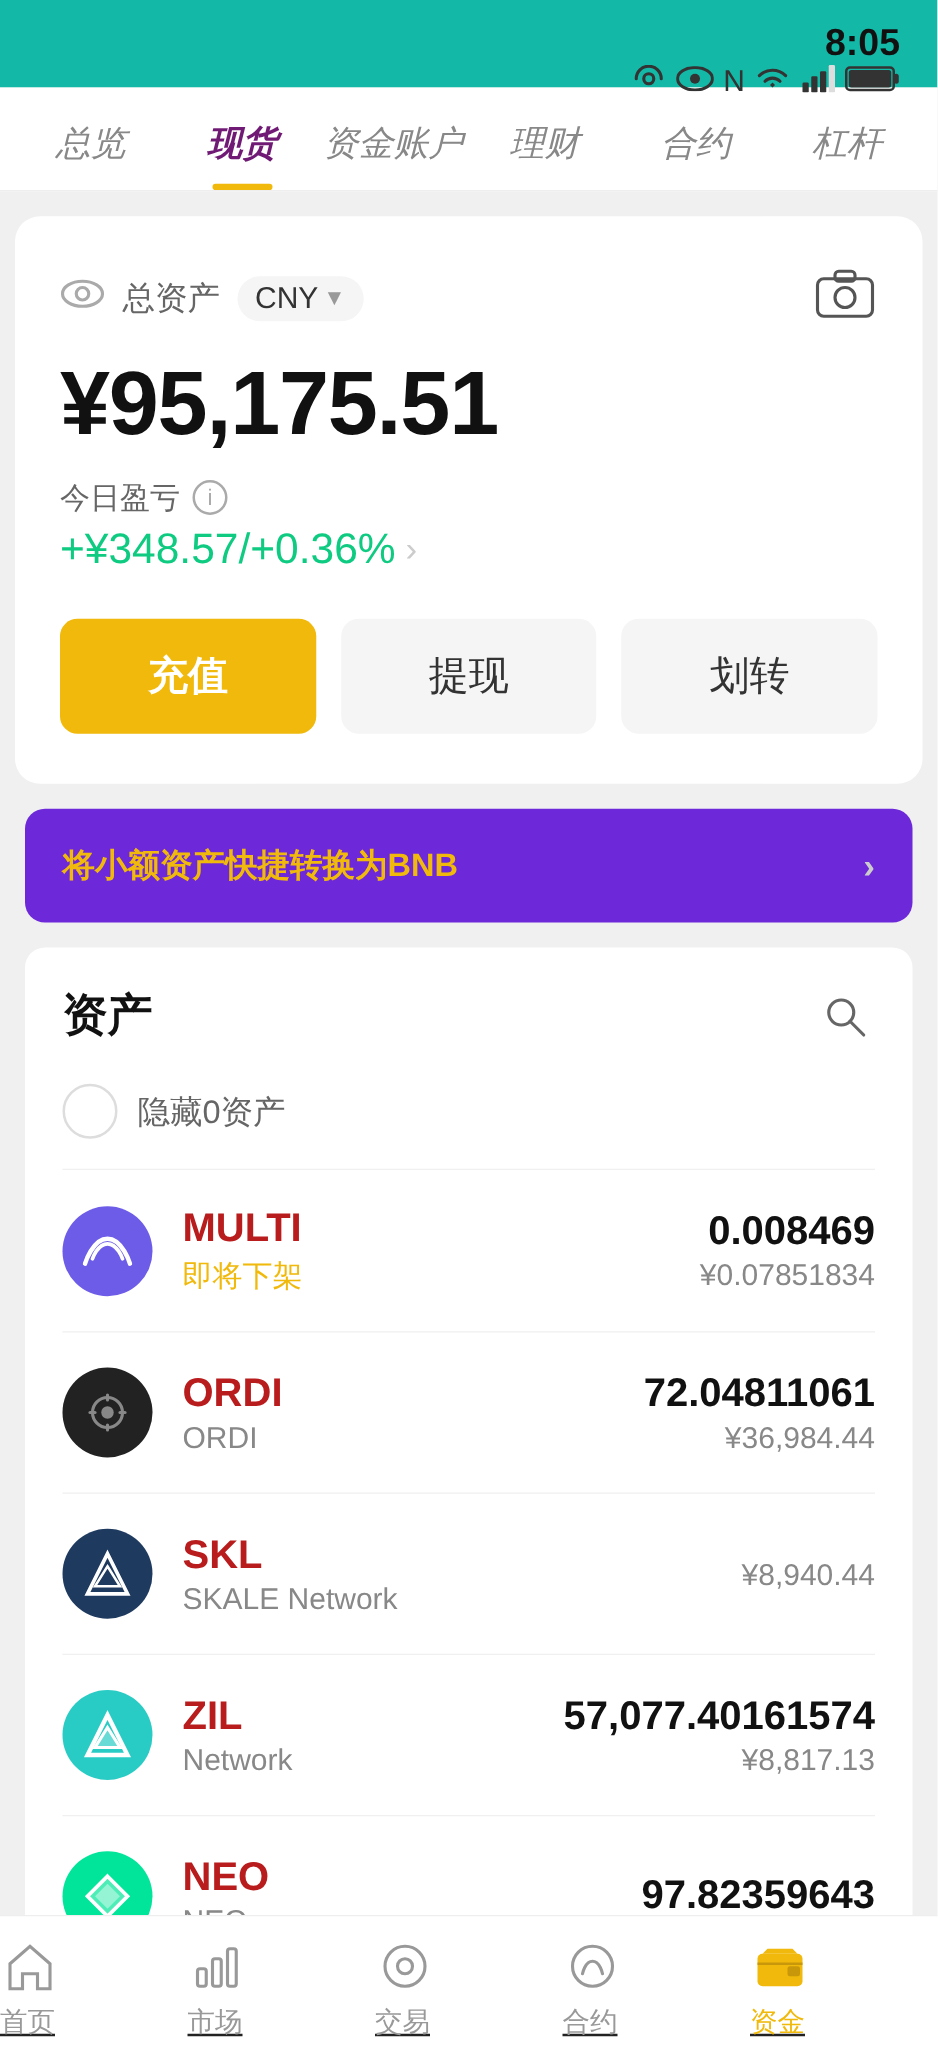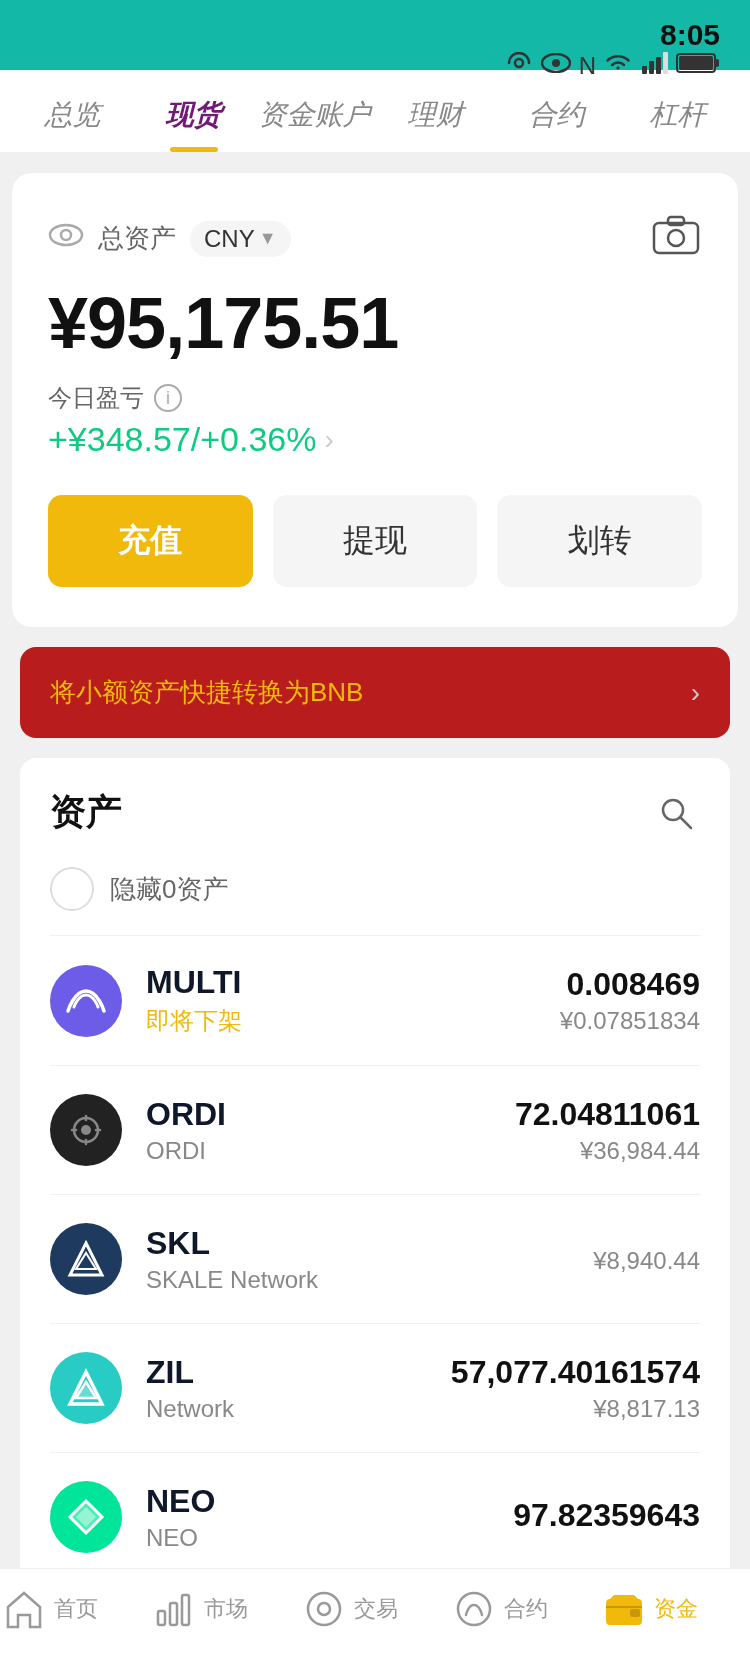--- a/index.html
+++ b/index.html
@@ -189,27 +189,28 @@
       border-radius: 14px;
       padding: 24px 0;
       font-size: 32px;
       font-weight: 500;
       text-align: center;
       cursor: pointer;
     }
 
     
     .convert-banner {
-      background: #b91c1c;
+      background: #6d28d9;
       margin: 20px 20px 0;
       border-radius: 16px;
       padding: 28px 30px;
       display: flex;
       align-items: center;
       justify-content: space-between;
+      font-weight: bold;
     }
     .convert-text {
       font-size: 26px;
       color: #F0B90B;
     }
     .convert-arrow {
       font-size: 28px;
       color: #ccc;
     }
 
@@ -297,21 +298,21 @@
       background: #00e599;
       color: #fff;
     }
 
     .asset-info {
       flex: 1;
     }
     .asset-name {
       font-size: 32px;
       font-weight: 600;
-      color: #0f172a;
+      color: #b91c1c;
     }
     .asset-sub {
       font-size: 24px;
       color: #888;
       margin-top: 4px;
     }
     .asset-sub.warning {
       color: #F0B90B;
     }
     .asset-amounts {
@@ -335,24 +336,25 @@
       left: 0;
       width: 750px;
       background: #fff;
       border-top: 1px solid #eee;
       display: flex;
       padding: 16px 0 24px;
     }
     .nav-item {
       flex: 1;
       display: flex;
-      flex-direction: row;
-      align-items: center;
+      flex-direction: column;
+      align-items: flex-start;
       gap: 6px;
       cursor: pointer;
+      text-decoration: underline;
     }
     .nav-icon {
       width: 48px;
       height: 48px;
       display: flex;
       align-items: center;
       justify-content: center;
     }
     .nav-label {
       font-size: 22px;

